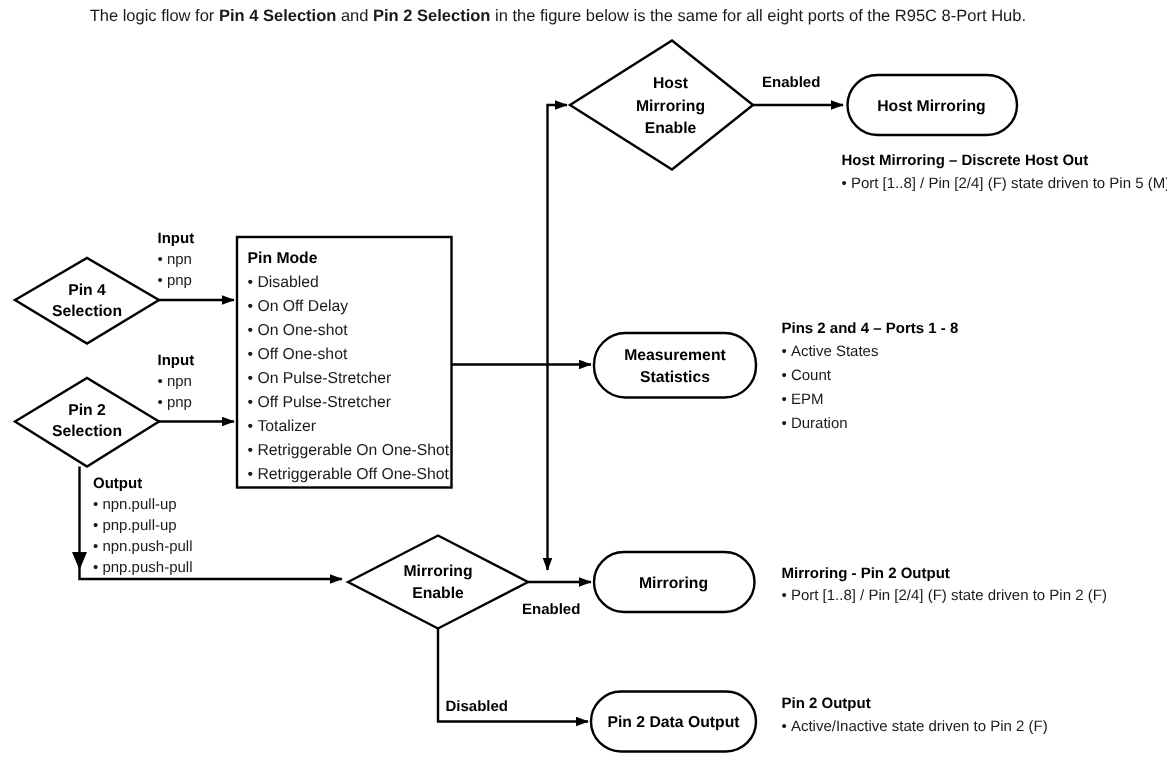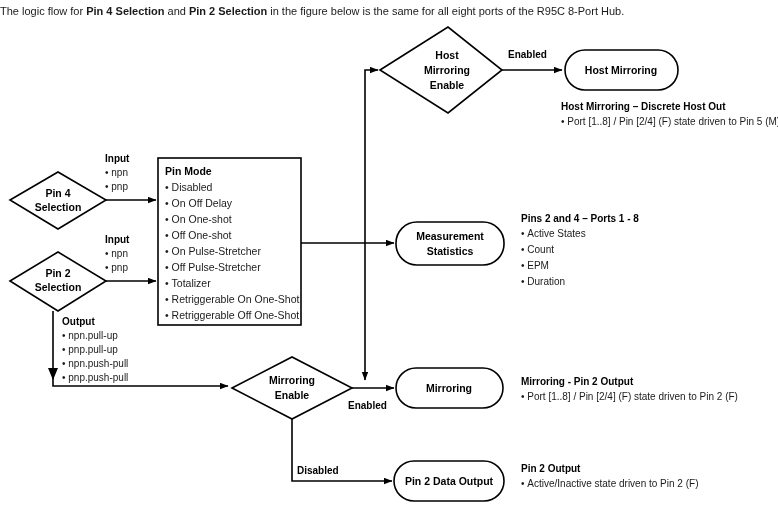--- a/index.html
+++ b/index.html
@@ -13,21 +13,21 @@
     position: relative;
     font-family: "Liberation Sans", sans-serif;
     color: #000000;
     overflow: hidden;
   }
   #caption {
     position: absolute;
     left: 0;
     top: 0;
     width: 684px;
-    text-align: left;
+    text-align: right;
     font-size: 11px;
     line-height: 14px;
     padding-top: 4px;
     color: #1a1a1a;
   }
   #caption b { font-weight: bold; }
   #diagram {
     position: absolute;
     left: 0;
     top: 0;

